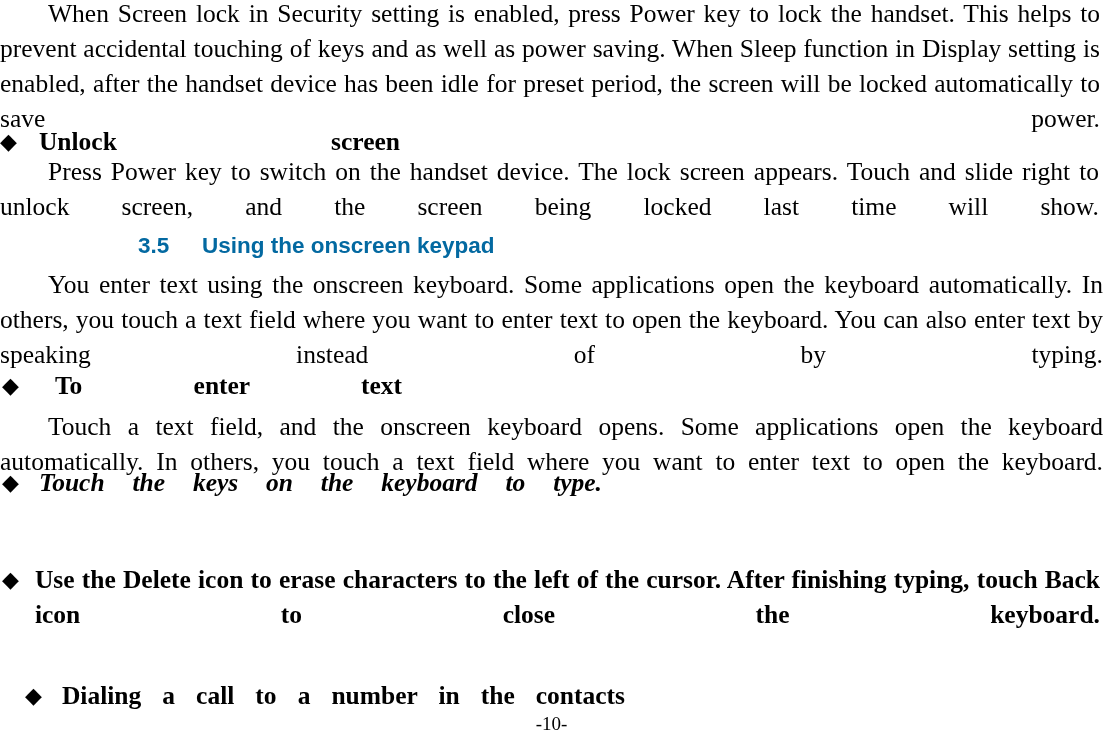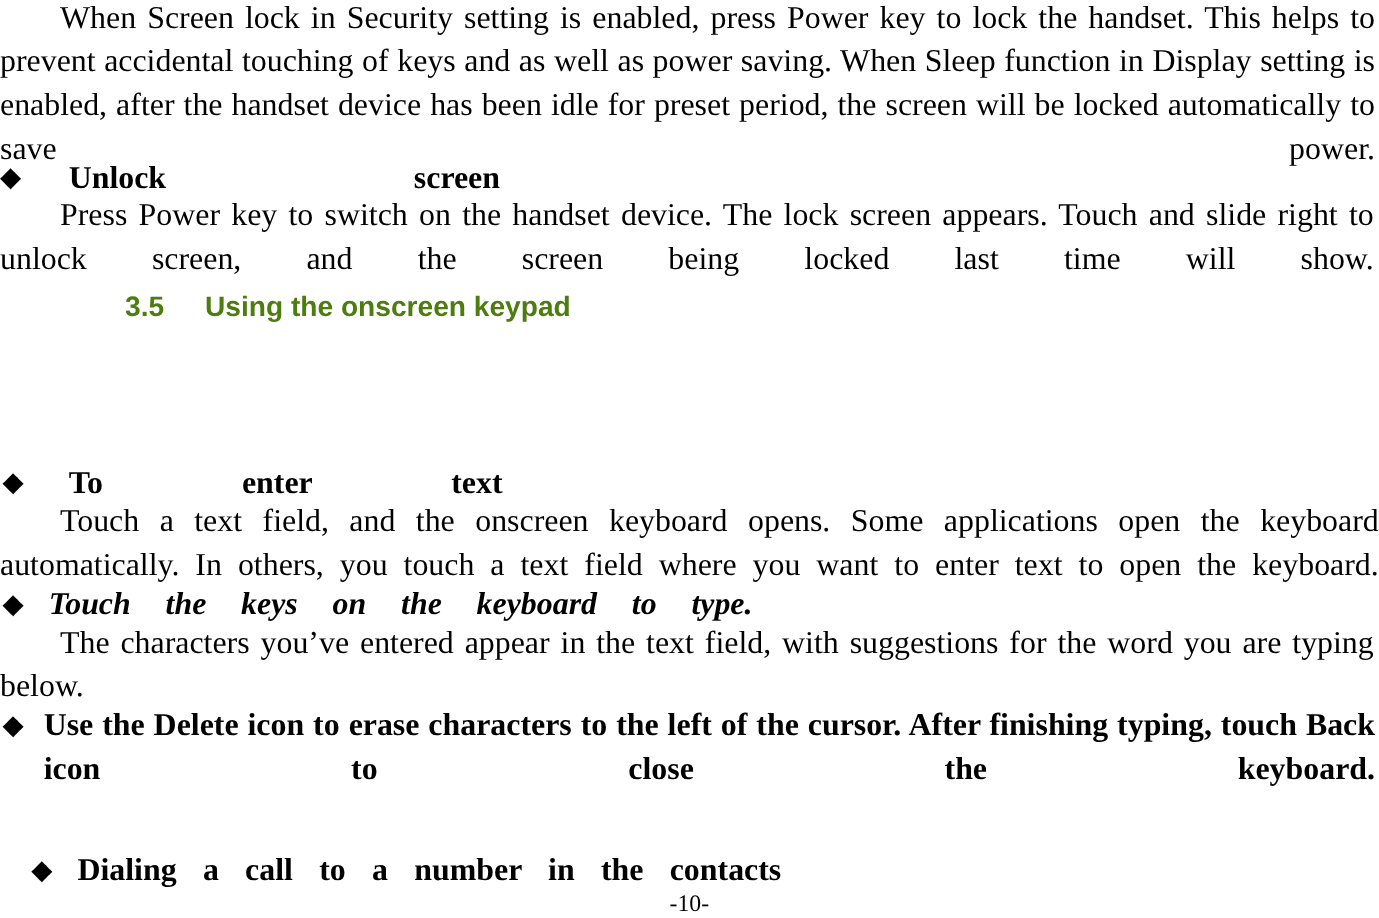--- a/index.html
+++ b/index.html
@@ -69,22 +69,23 @@
     height: 0;
   }
 
   
   .heading {
     position: absolute;
     font-family: "Liberation Sans", "DejaVu Sans", sans-serif;
     font-size: 22.5px;
     line-height: 30px;
     font-weight: bold;
-    color: #4d7c0f;
+    color: #0369a1;
     white-space: pre;
+    margin-left: 38px;
   }
   .heading .num {
     display: inline-block;
     width: 64px;
   }
 
   
   .footer {
     position: absolute;
     left: 0;
@@ -98,41 +99,41 @@
 </style>
 </head>
 <body>
 
 <div class="page">
 
   <p class="para indent-first" style="left:0px; top:-4px; width:1100px;">When Screen lock in Security setting is enabled, press Power key to lock the handset. This helps to prevent accidental touching of keys and as well as power saving. When Sleep function in Display setting is enabled, after the handset device has been idle for preset period, the screen will be locked automatically to save power.<span class="filler"></span></p>
 
   <div class="bullet-row" style="left:0px; top:124px; width:400px;">
     <span class="bullet-mark">◆</span>
-    <span class="bullet-text" style="margin-left:38px;">Unlock screen<span class="filler"></span></span>
+    <span class="bullet-text" style="margin-left:22px;">Unlock screen<span class="filler"></span></span>
   </div>
 
   <p class="para indent-first" style="left:0px; top:154px; width:1099px;">Press Power key to switch on the handset device. The lock screen appears. Touch and slide right to unlock screen, and the screen being locked last time will show.<span class="filler"></span></p>
 
   <div class="heading" style="left:100px; top:231px;"><span class="num">3.5</span><span>Using the onscreen keypad</span></div>
 
+  <p class="para indent-first" style="left:0px; top:267px; width:1103px;">You enter text using the onscreen keyboard. Some applications open the keyboard automatically. In others, you touch a text field where you want to enter text to open the keyboard. You can also enter text by speaking instead of by typing.<span class="filler"></span></p>
 
   <div class="bullet-row" style="left:2px; top:368px; width:400px;">
     <span class="bullet-mark">◆</span>
     <span class="bullet-text" style="margin-left:36px;">To enter text<span class="filler"></span></span>
   </div>
 
-  <p class="para indent-first" style="left:0px; top:399px; width:1103px;">Touch a text field, and the onscreen keyboard opens. Some applications open the keyboard automatically. In others, you touch a text field where you want to enter text to open the keyboard.<span class="filler"></span></p>
+  <p class="para indent-first" style="left:0px; top:409px; width:1103px;">Touch a text field, and the onscreen keyboard opens. Some applications open the keyboard automatically. In others, you touch a text field where you want to enter text to open the keyboard.<span class="filler"></span></p>
 
   <div class="bullet-row" style="left:2px; top:465px; width:600px;">
     <span class="bullet-mark">◆</span>
     <span class="bullet-text" style="margin-left:20px;font-style:italic;">Touch the keys on the keyboard to type.<span class="filler"></span></span>
   </div>
 
-  <p class="para indent-first" style="left:0px; top:496px; width:1099px;"><span>The characters you’ve entered appear in the text field, with suggestions for the word you are typing below.</span><span class="filler"></span></p>
 
   <div class="bullet-row" style="left:2px; top:562px; width:1098px;">
     <span class="bullet-mark">◆</span>
     <span class="bullet-text" style="margin-left:16px;">Use the Delete icon to erase characters to the left of the cursor. After finishing typing, touch Back icon to close the keyboard.<span class="filler"></span></span>
   </div>
 
 
   <div class="bullet-row" style="left:25px; top:678px; width:600px;">
     <span class="bullet-mark">◆</span>
     <span class="bullet-text" style="margin-left:20px;">Dialing a call to a number in the contacts<span class="filler"></span></span>

